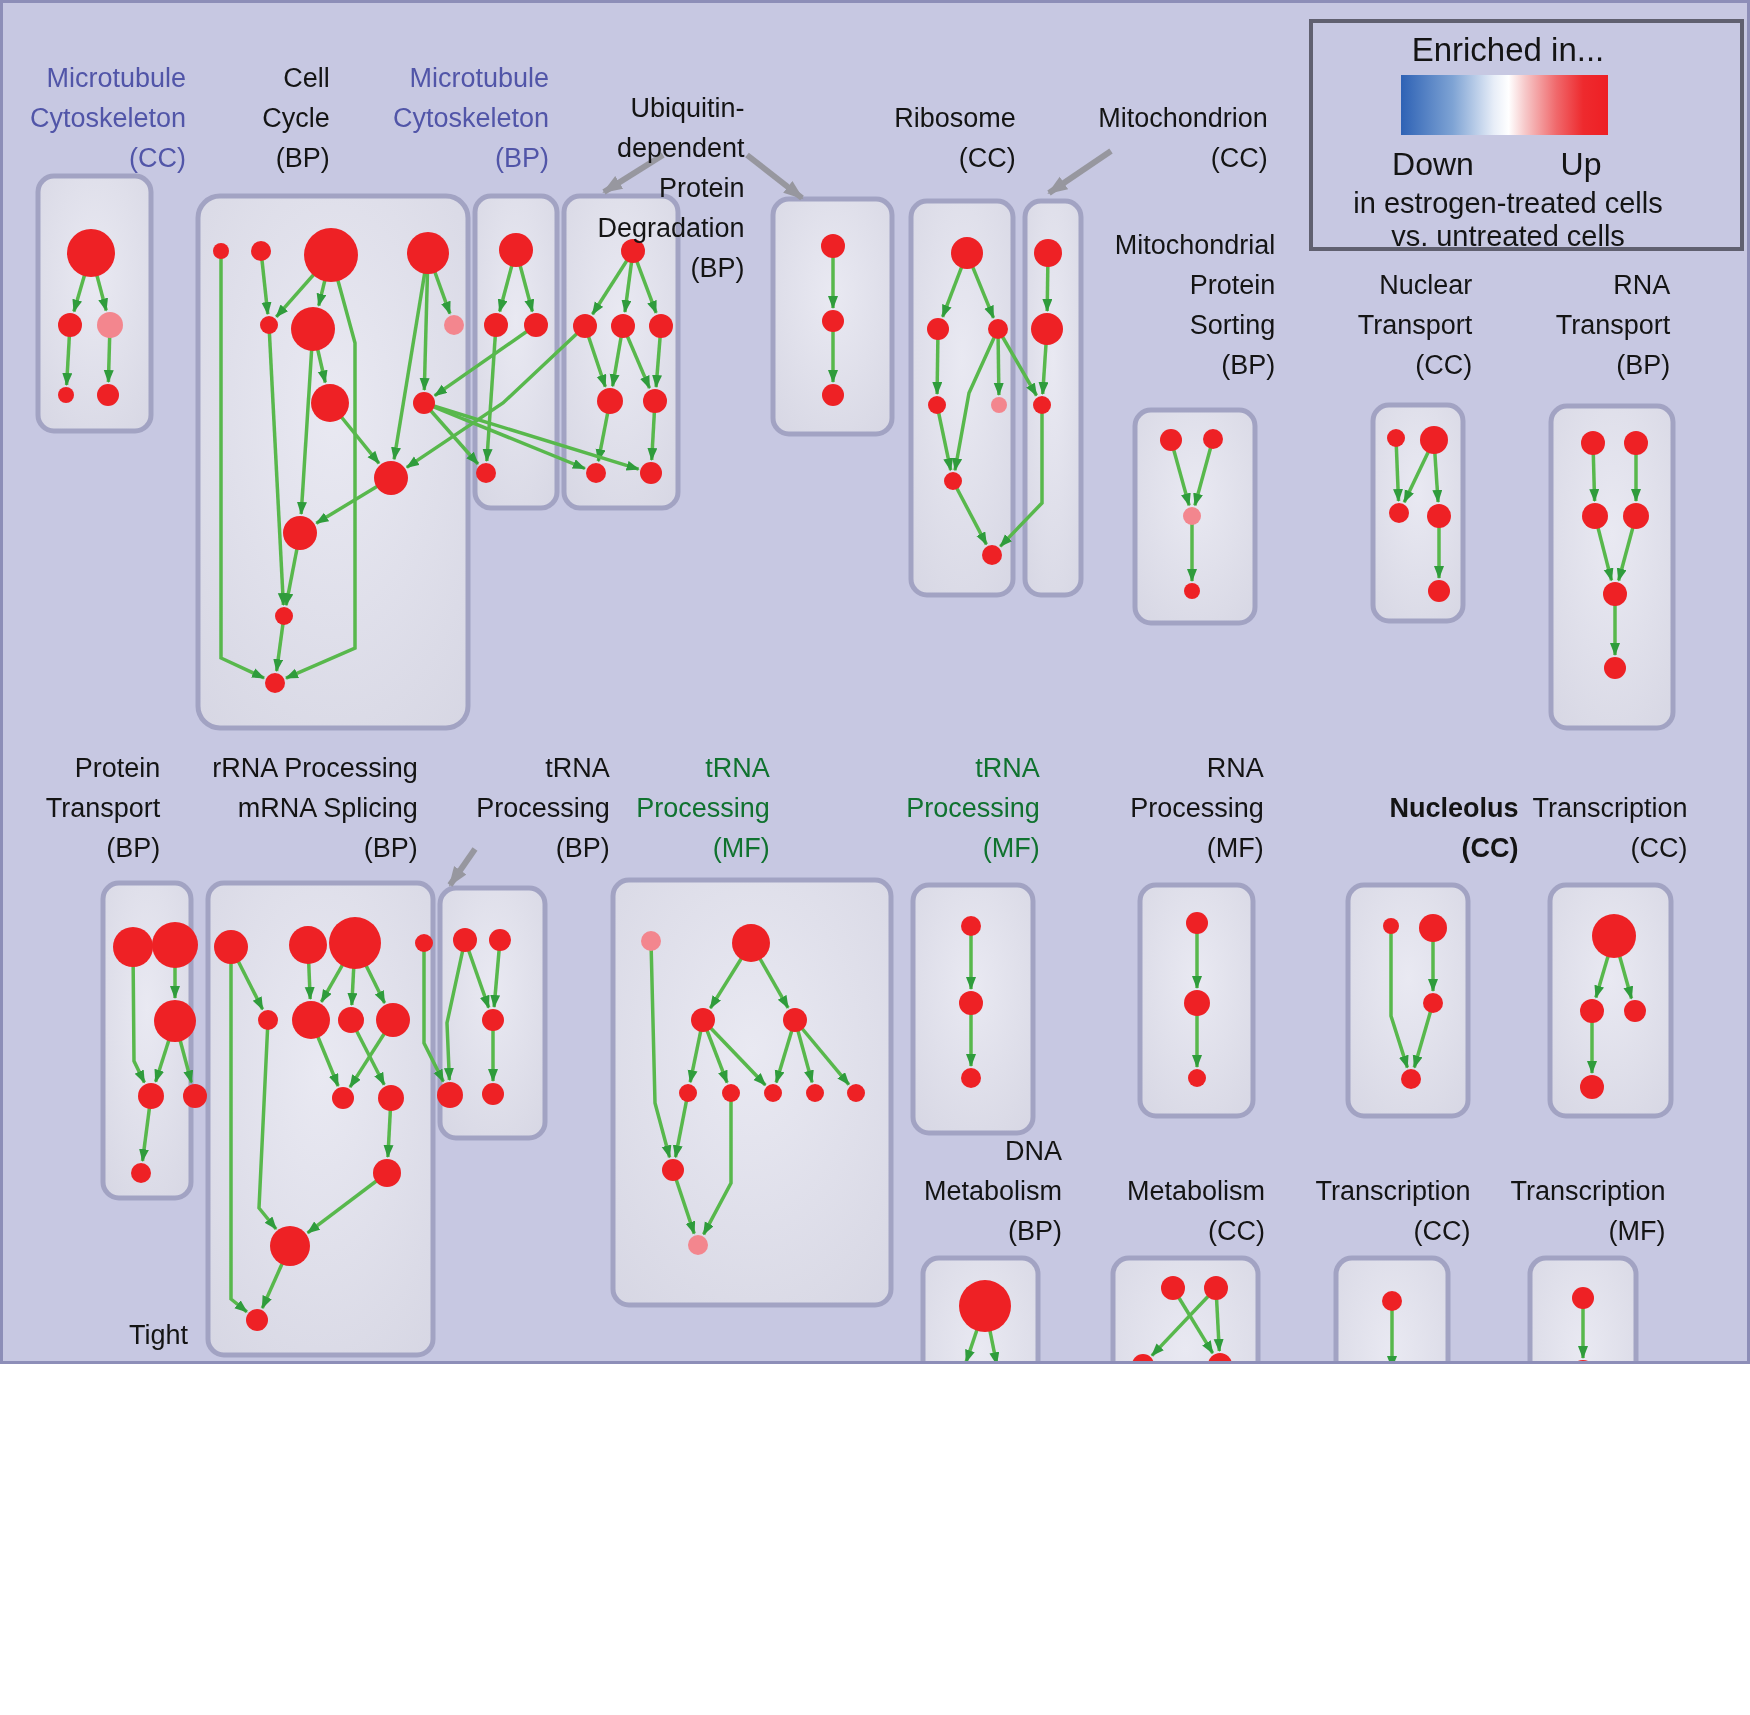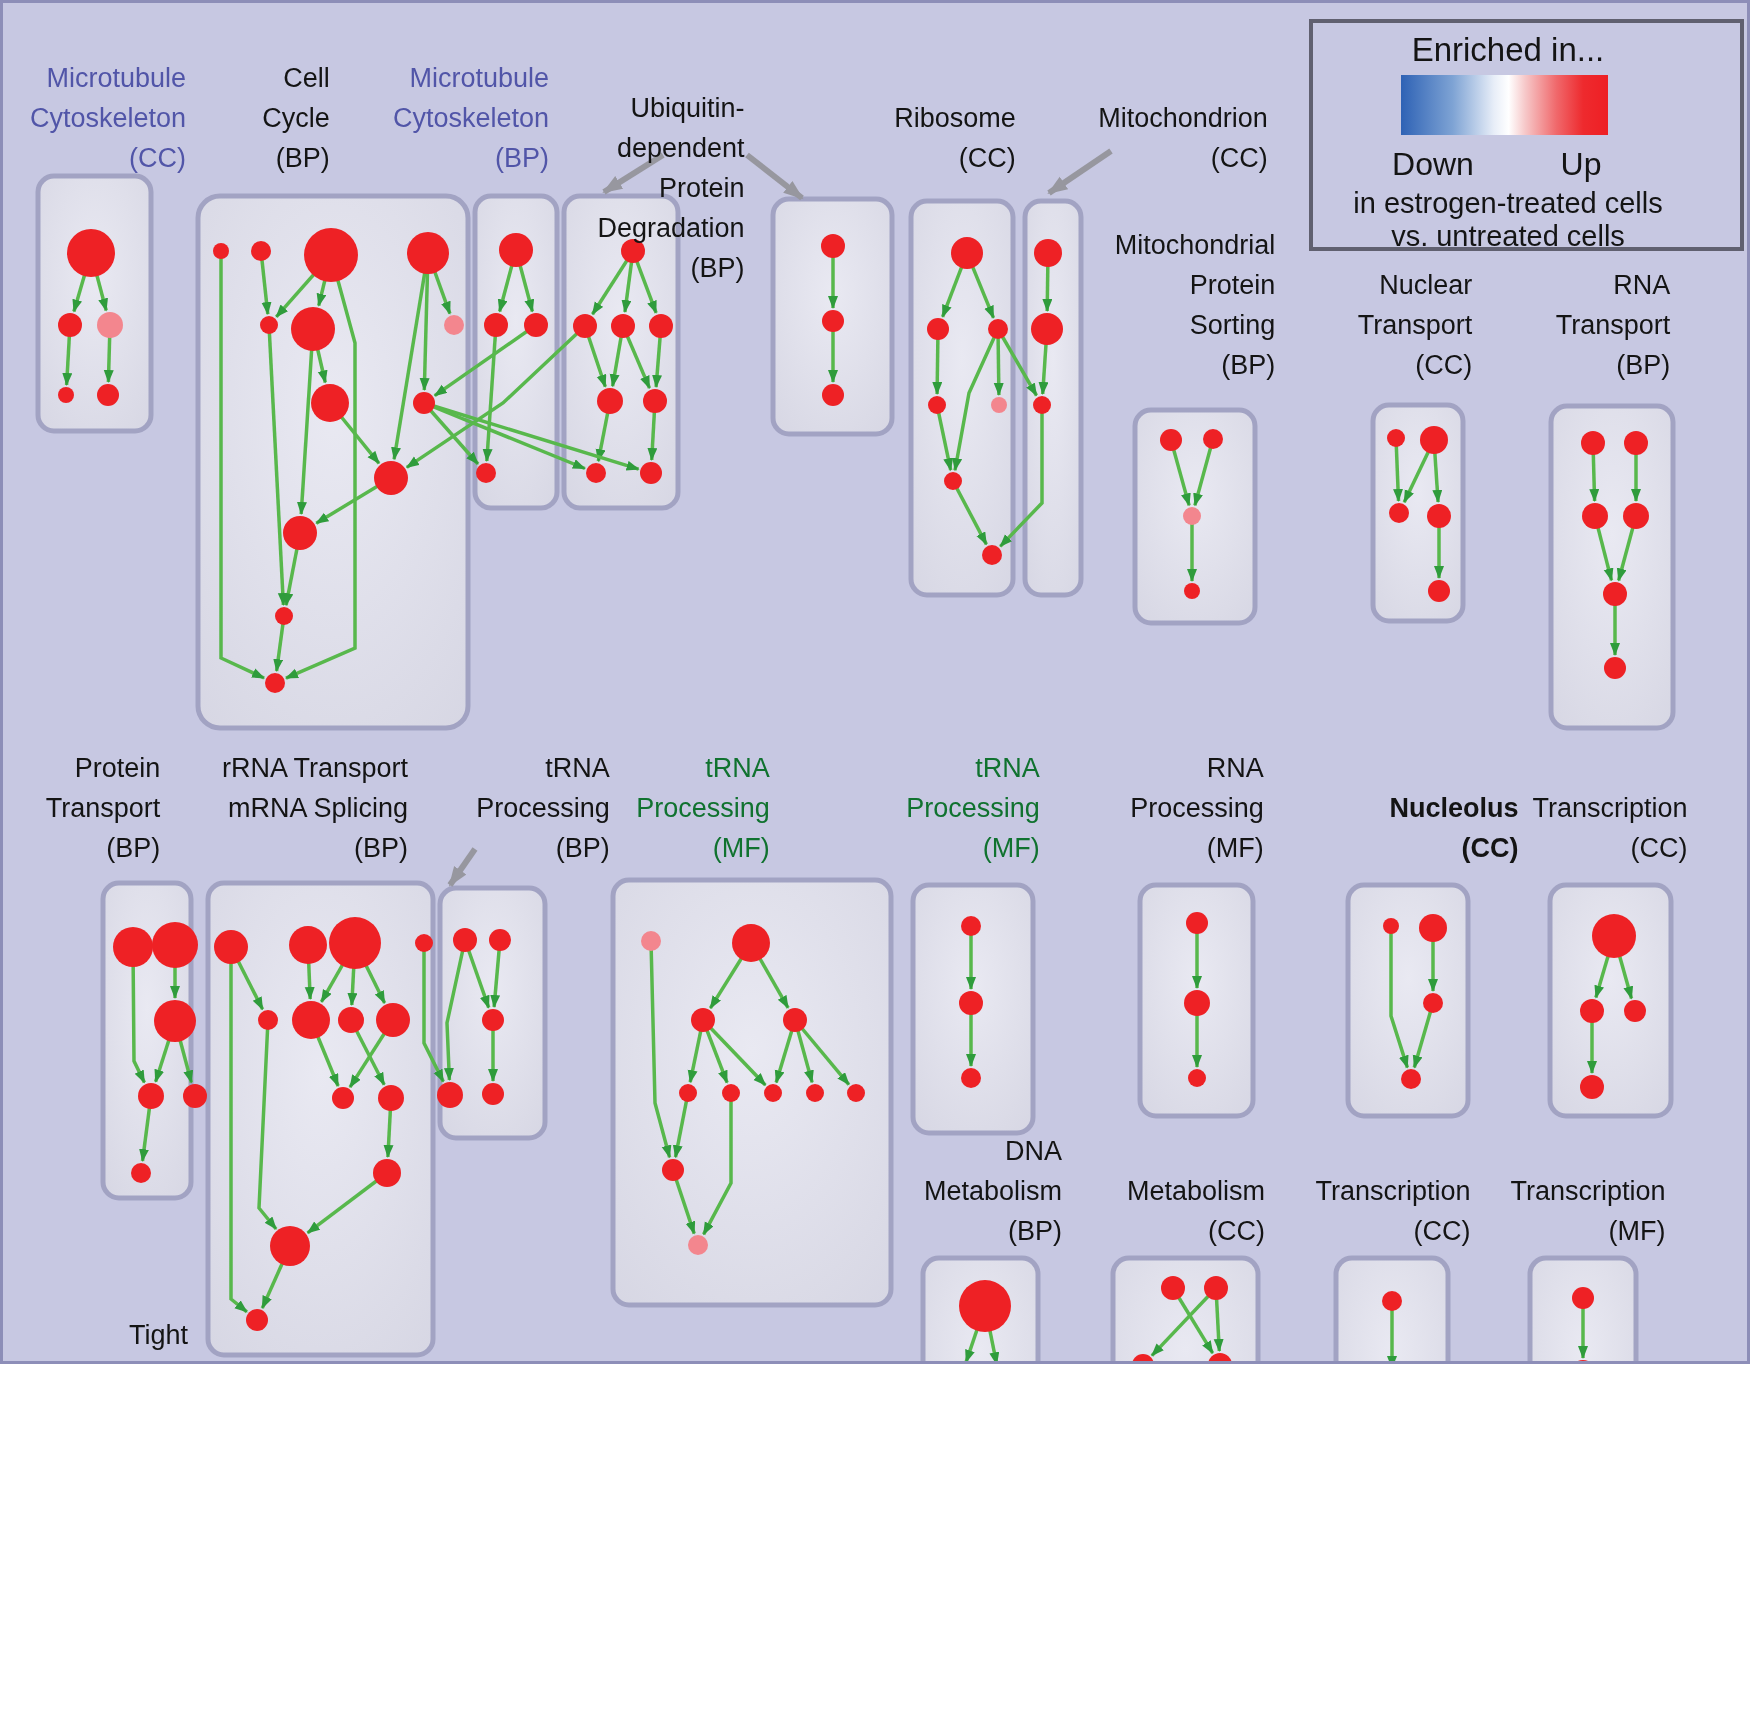--- a/index.html
+++ b/index.html
@@ -408,21 +408,21 @@
 (BP)</div>
       <div class="clabel black" style="left: 1412px; top: 262px;">Nuclear
 Transport
 (CC)</div>
       <div class="clabel black" style="left: 1610px; top: 262px;">RNA
 Transport
 (BP)</div>
       <div class="clabel black" style="left: 100px; top: 745px;">Protein
 Transport
 (BP)</div>
-      <div class="clabel black" style="left: 312px; top: 745px;">rRNA Transport
+      <div class="clabel black" style="left: 312px; top: 745px;">rRNA Processing
 mRNA Splicing
 (BP)</div>
       <div class="clabel black" style="left: 540px; top: 745px;">tRNA
 Processing
 (BP)</div>
       <div class="clabel green" style="left: 700px; top: 745px;">tRNA
 Processing
 (MF)</div>
       <div class="clabel green" style="left: 970px; top: 745px;">tRNA
 Processing

